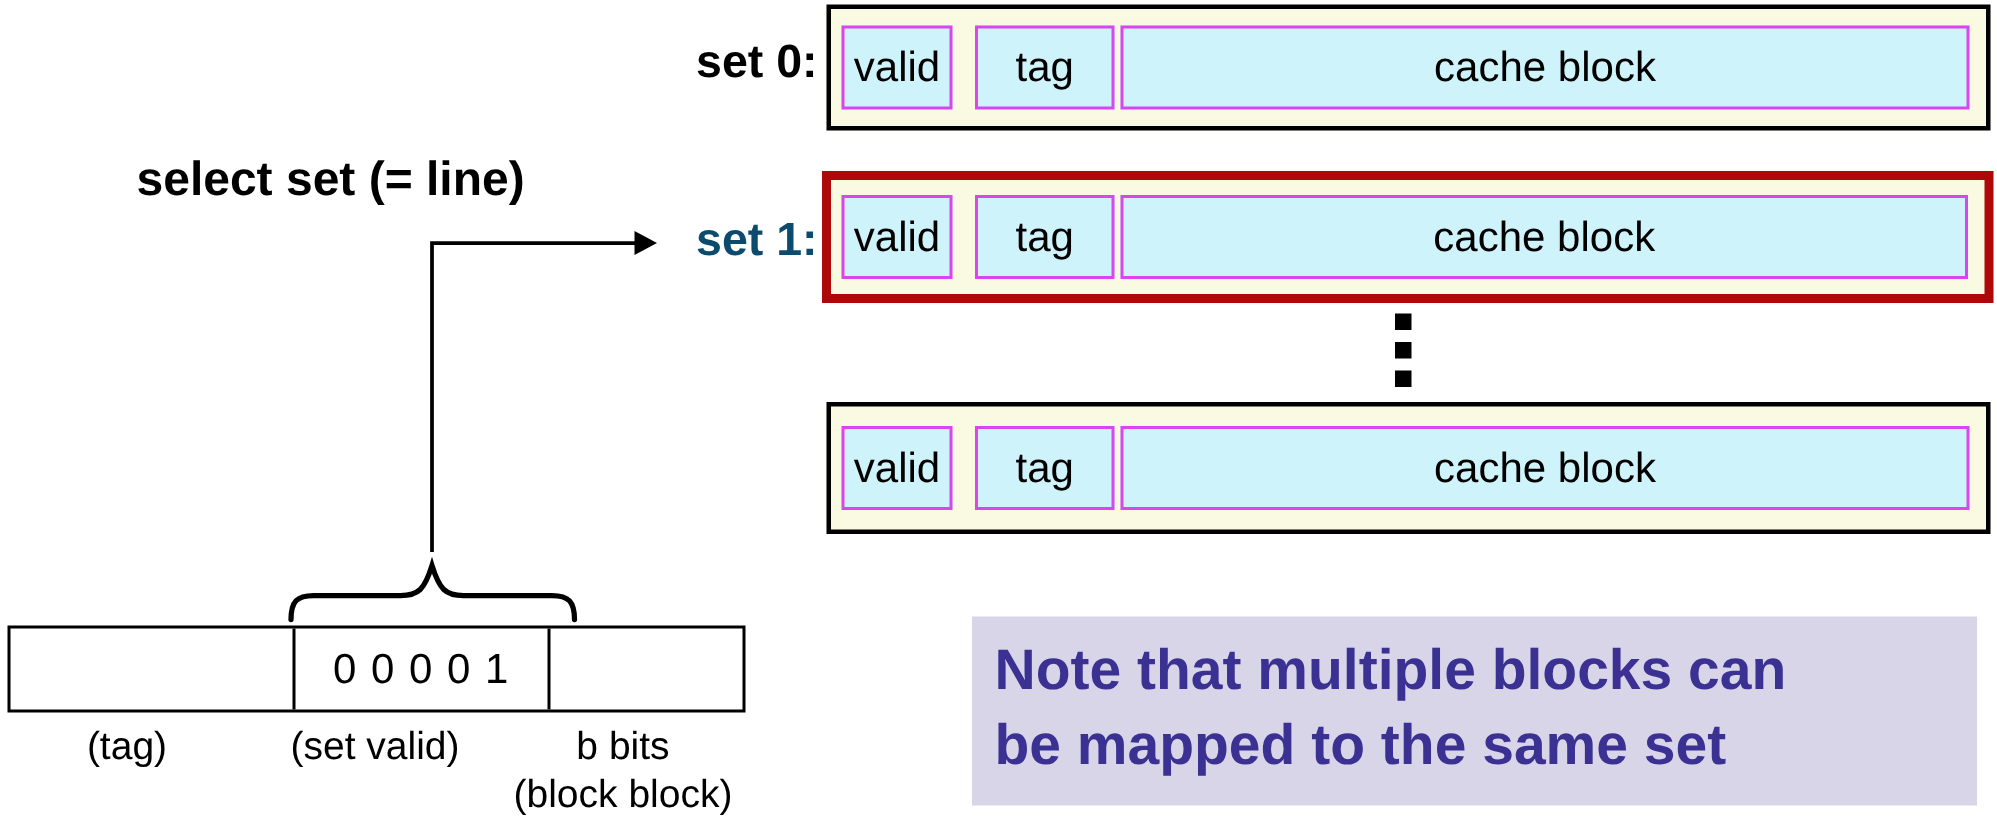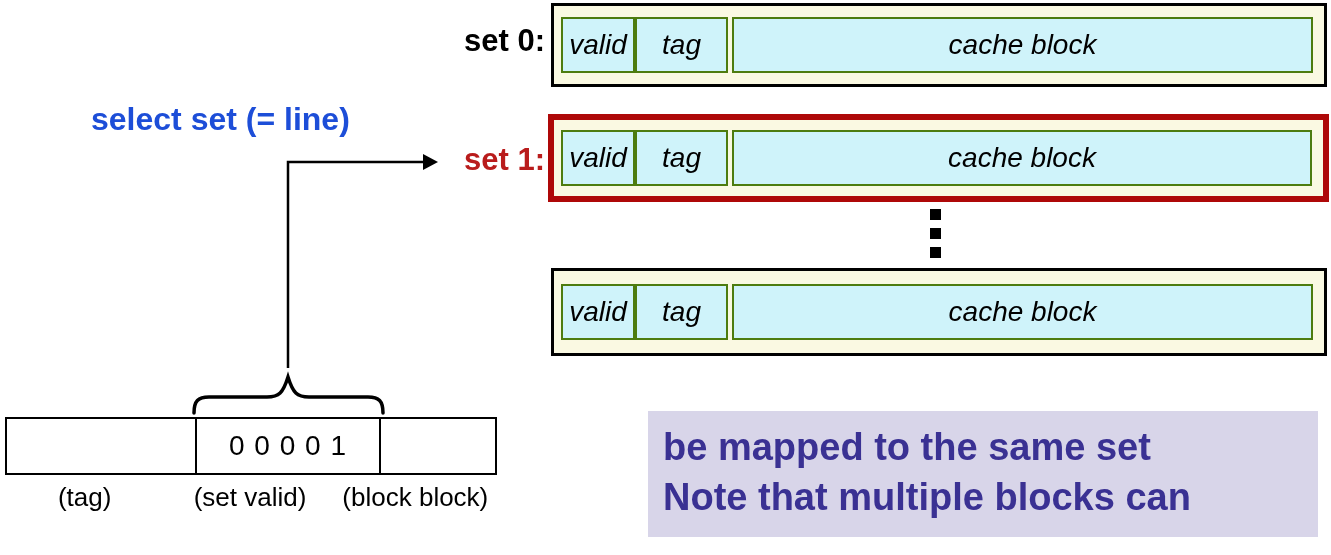--- a/index.html
+++ b/index.html
@@ -5,55 +5,55 @@
   html,body { margin:0; padding:0; background:#ffffff; }
   body { width:1331px; height:555px; position:relative; overflow:hidden;
          font-family:"Liberation Sans","DejaVu Sans",sans-serif; color:#000; }
 
   .stage { position:absolute; inset:0; }
 
   
   .row { position:absolute; left:551px; width:776px; height:84px;
          background:#FAF9E2; border:3px solid #000; box-sizing:border-box;
          display:flex; align-items:center; padding:0 11px 0 7px; }
-  .row .cell { background:#CFF3FA; border:2px solid #4d7c0f; box-sizing:border-box;
+  .row .cell { background:#CFF3FA; border:2px solid #d946ef; box-sizing:border-box;
                height:56px; display:flex; align-items:center; justify-content:center;
-               font-size:28px;font-style:italic; }
+               font-size:28px; }
   .cell.valid { width:74px; }
-  .cell.tag   { width:93px; }
+  .cell.tag   { width:93px; margin-left:15px; }
   .cell.block { flex:1; margin-left:4px; }
   .row0 { top:3px; }
   .row1 { top:114px; left:548px; width:781px; height:88px; border:6px solid #AE0808; }
   .rowS { top:268px; height:88px; }
 
   
   .set-label { position:absolute; right:786px; text-align:right;
                font-weight:bold; font-size:31px; white-space:nowrap; }
   .l0 { top:23px; }
-  .l1 { top:142px; color:#b91c1c; }
+  .l1 { top:142px; color:#0c4a6e; }
   .lS { top:294px; }
 
   .select-label { position:absolute; left:91px; top:101px;
-                  font-size:32px; font-weight:bold; color:#1d4ed8; white-space:nowrap; }
+                  font-size:32px; font-weight:bold; color:#000000; white-space:nowrap; }
 
   
   .dots { position:absolute; left:930px; top:209px; display:flex;
           flex-direction:column; gap:8px; }
   .dots span { width:11px; height:11px; background:#000; display:block; }
 
   
   .overlay { position:absolute; left:0; top:0; width:1331px; height:555px;
              pointer-events:none; }
 
   
   .addr { position:absolute; left:5px; top:417px; width:492px; height:58px;
           border:2px solid #000; box-sizing:border-box; display:flex; background:#fff; }
   .addr .acell { box-sizing:border-box; height:100%; }
   .addr .a-t { width:190px; border-right:2px solid #000; }
-  .addr .a-s { width:184px; border-right:2px solid #000; display:flex;
+  .addr .a-s { width:170px; border-right:2px solid #000; display:flex;
                align-items:center; justify-content:center; font-size:28px;
                white-space:pre; letter-spacing:1px; }
   .addr .a-b { flex:1; }
 
   .alabels { position:absolute; left:2px; top:481px; width:496px; display:flex;
              text-align:center; font-size:26px; line-height:32px; }
   .alabels .col { flex:1; white-space:nowrap; }
 
   
   .note { position:absolute; left:648px; top:411px; width:670px; height:126px;
@@ -109,22 +109,23 @@
   </div>
 
   <div class="alabels">
     <div class="col">
       <div>(tag)</div>
     </div>
     <div class="col">
       <div>(set valid)</div>
     </div>
     <div class="col">
+      <div>b bits</div>
       <div>(block block)</div>
     </div>
   </div>
 
   <div class="note">
+    <div>Note that multiple blocks can</div>
     <div>be mapped to the same set</div>
-    <div>Note that multiple blocks can</div>
   </div>
 
 </div>
 
 </body></html>

